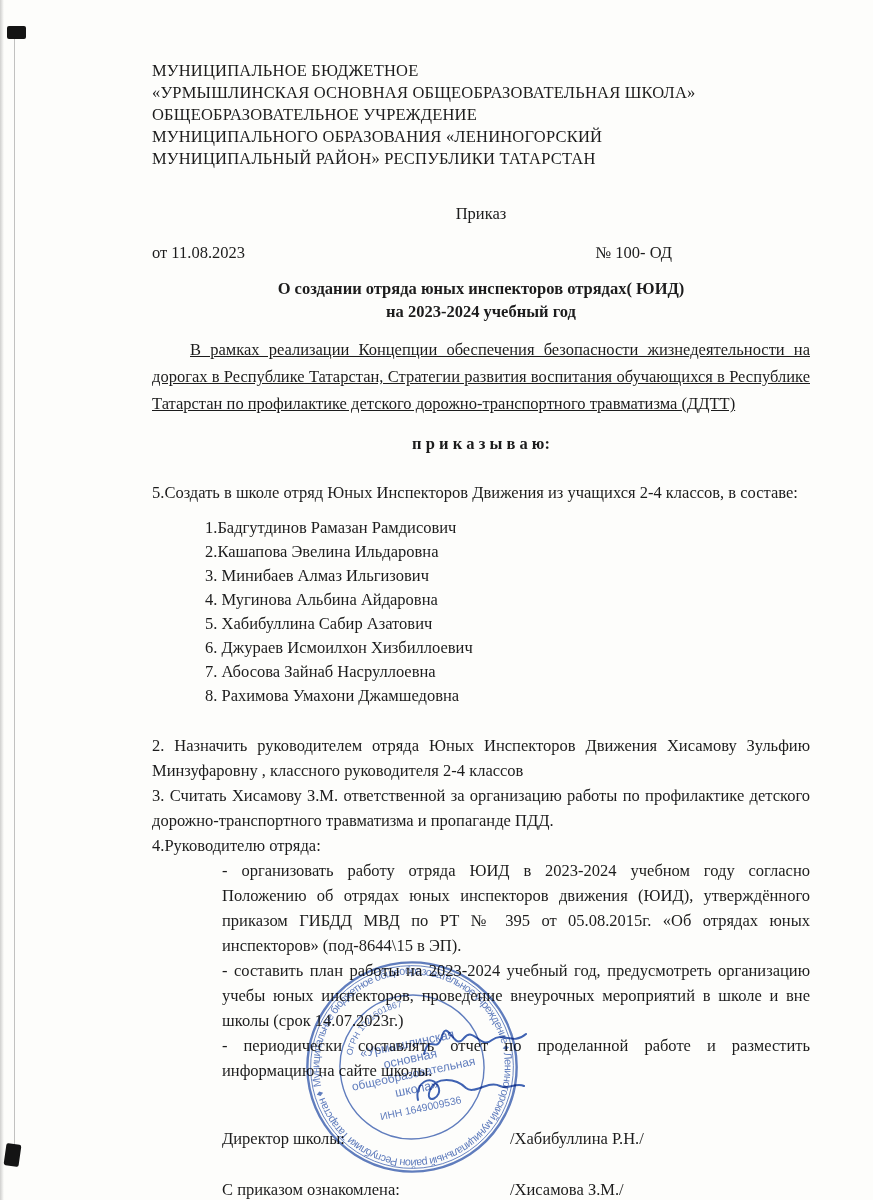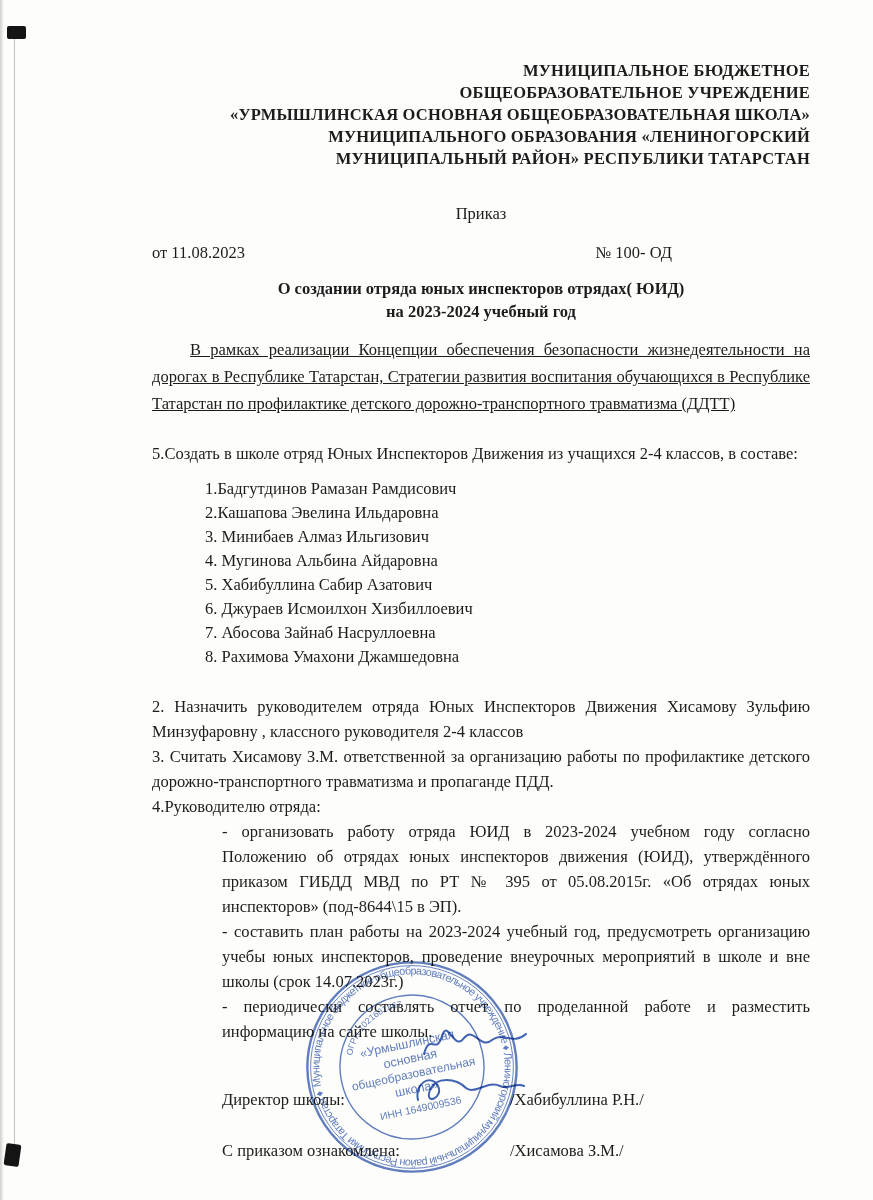--- a/index.html
+++ b/index.html
@@ -10,21 +10,21 @@
     background:#fdfdfb;
     overflow:hidden;
     font-family:"Liberation Serif","DejaVu Serif",serif;
     color:#1c1c1c;
     font-size:16.5px;
   }
   .doc {
     position:absolute;
     left:152px; right:63px; top:60px;
   }
-  .header-line { line-height:22px; font-weight:bold; text-align:right; letter-spacing:0.2px; }
+  .header-line { line-height:22px; font-weight:normal; text-align:left; letter-spacing:0.2px; }
   .doc-type { margin-top:33px; text-align:center; line-height:22px; }
   .date-row { display:flex; margin-top:17px; line-height:22px;justify-content:flex-end; }
   .date-row .num { margin-left:auto; margin-right:138px; }
   .subject { margin-top:13px; text-align:center; font-weight:bold; line-height:23px; }
   .intro { margin-top:13px; text-align:justify; text-indent:38px; line-height:27px;text-decoration:underline; }
   .decree { margin-top:15px; text-align:center; font-weight:bold; line-height:24px; }
   .point1 { margin-top:25px; line-height:24px; }
   .members { margin-top:11px; margin-left:53px; line-height:24px; }
   .members div { margin:0; }
   .point { text-align:justify; line-height:25px; }
@@ -66,40 +66,41 @@
 
   <div class="edge-shadow"></div>
   <div class="edge-line"></div>
   <div class="artifact artifact-top"></div>
   <div class="artifact artifact-bottom"></div>
 
   <div class="doc">
 
     <div>
       <div class="header-line">МУНИЦИПАЛЬНОЕ  БЮДЖЕТНОЕ</div>
+      <div class="header-line">«УРМЫШЛИНСКАЯ ОСНОВНАЯ ОБЩЕОБРАЗОВАТЕЛЬНАЯ ШКОЛА»</div>
       <div class="header-line">ОБЩЕОБРАЗОВАТЕЛЬНОЕ  УЧРЕЖДЕНИЕ</div>
-      <div class="header-line">«УРМЫШЛИНСКАЯ ОСНОВНАЯ ОБЩЕОБРАЗОВАТЕЛЬНАЯ ШКОЛА»</div>
       <div class="header-line">МУНИЦИПАЛЬНОГО ОБРАЗОВАНИЯ «ЛЕНИНОГОРСКИЙ</div>
       <div class="header-line">МУНИЦИПАЛЬНЫЙ РАЙОН» РЕСПУБЛИКИ ТАТАРСТАН</div>
     </div>
 
     <div class="doc-type">Приказ</div>
 
     <div class="date-row">
       <span>от 11.08.2023</span>
       <span class="num">№ 100- ОД</span>
     </div>
 
     <div class="subject">
       <div>О создании  отряда юных инспекторов отрядах( ЮИД)</div>
       <div>на 2023-2024 учебный год</div>
     </div>
 
     <div class="intro">В рамках реализации Концепции обеспечения безопасности жизнедеятельности на дорогах в Республике Татарстан, Стратегии развития воспитания обучающихся в Республике Татарстан по профилактике детского дорожно-транспортного травматизма (ДДТТ)</div>
 
+    <div class="decree">п р и к а з ы в а ю:</div>
 
     <div class="point1">5.Создать в школе  отряд Юных Инспекторов Движения из учащихся 2-4 классов, в составе:</div>
 
     <div class="members">
       <div>1.Бадгутдинов Рамазан Рамдисович</div>
       <div>2.Кашапова Эвелина Ильдаровна</div>
       <div>3. Минибаев Алмаз Ильгизович</div>
       <div>4. Мугинова Альбина Айдаровна</div>
       <div>5. Хабибуллина Сабир Азатович</div>
       <div>6. Джураев Исмоилхон Хизбиллоевич</div>

